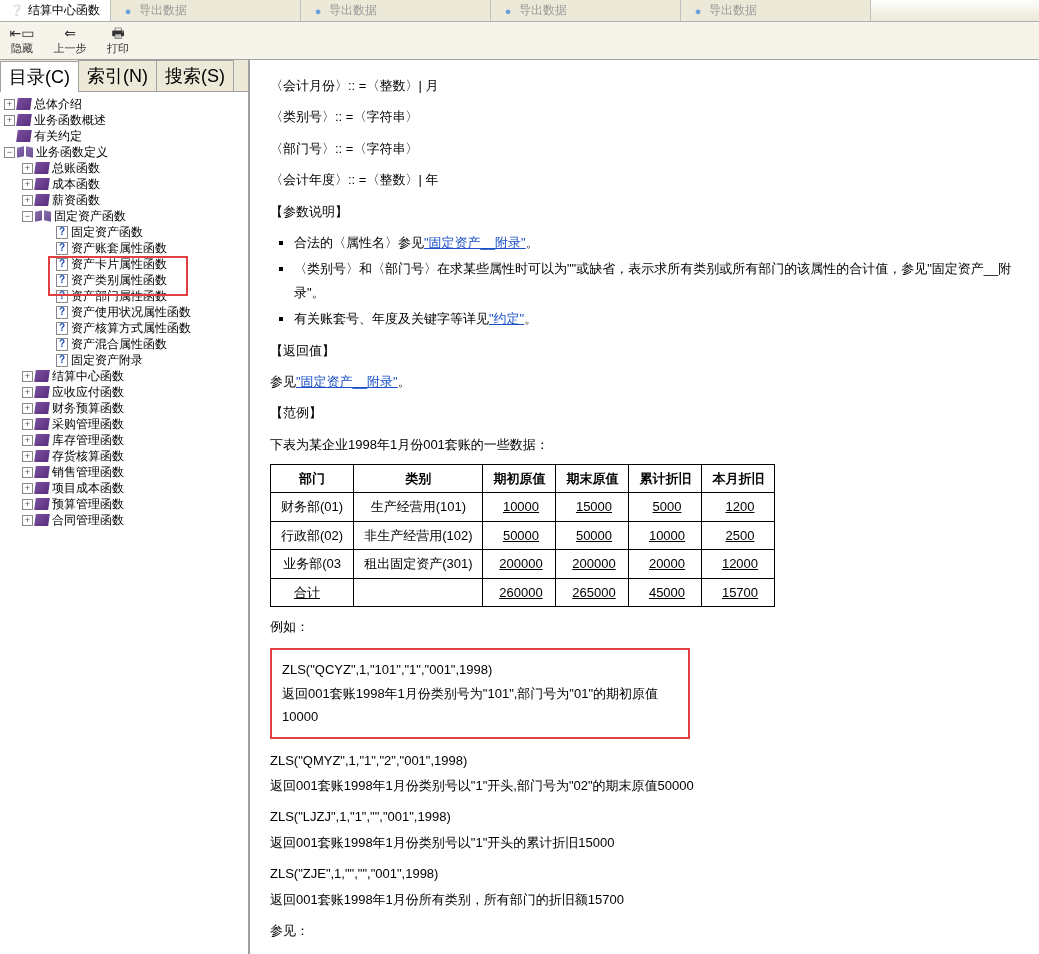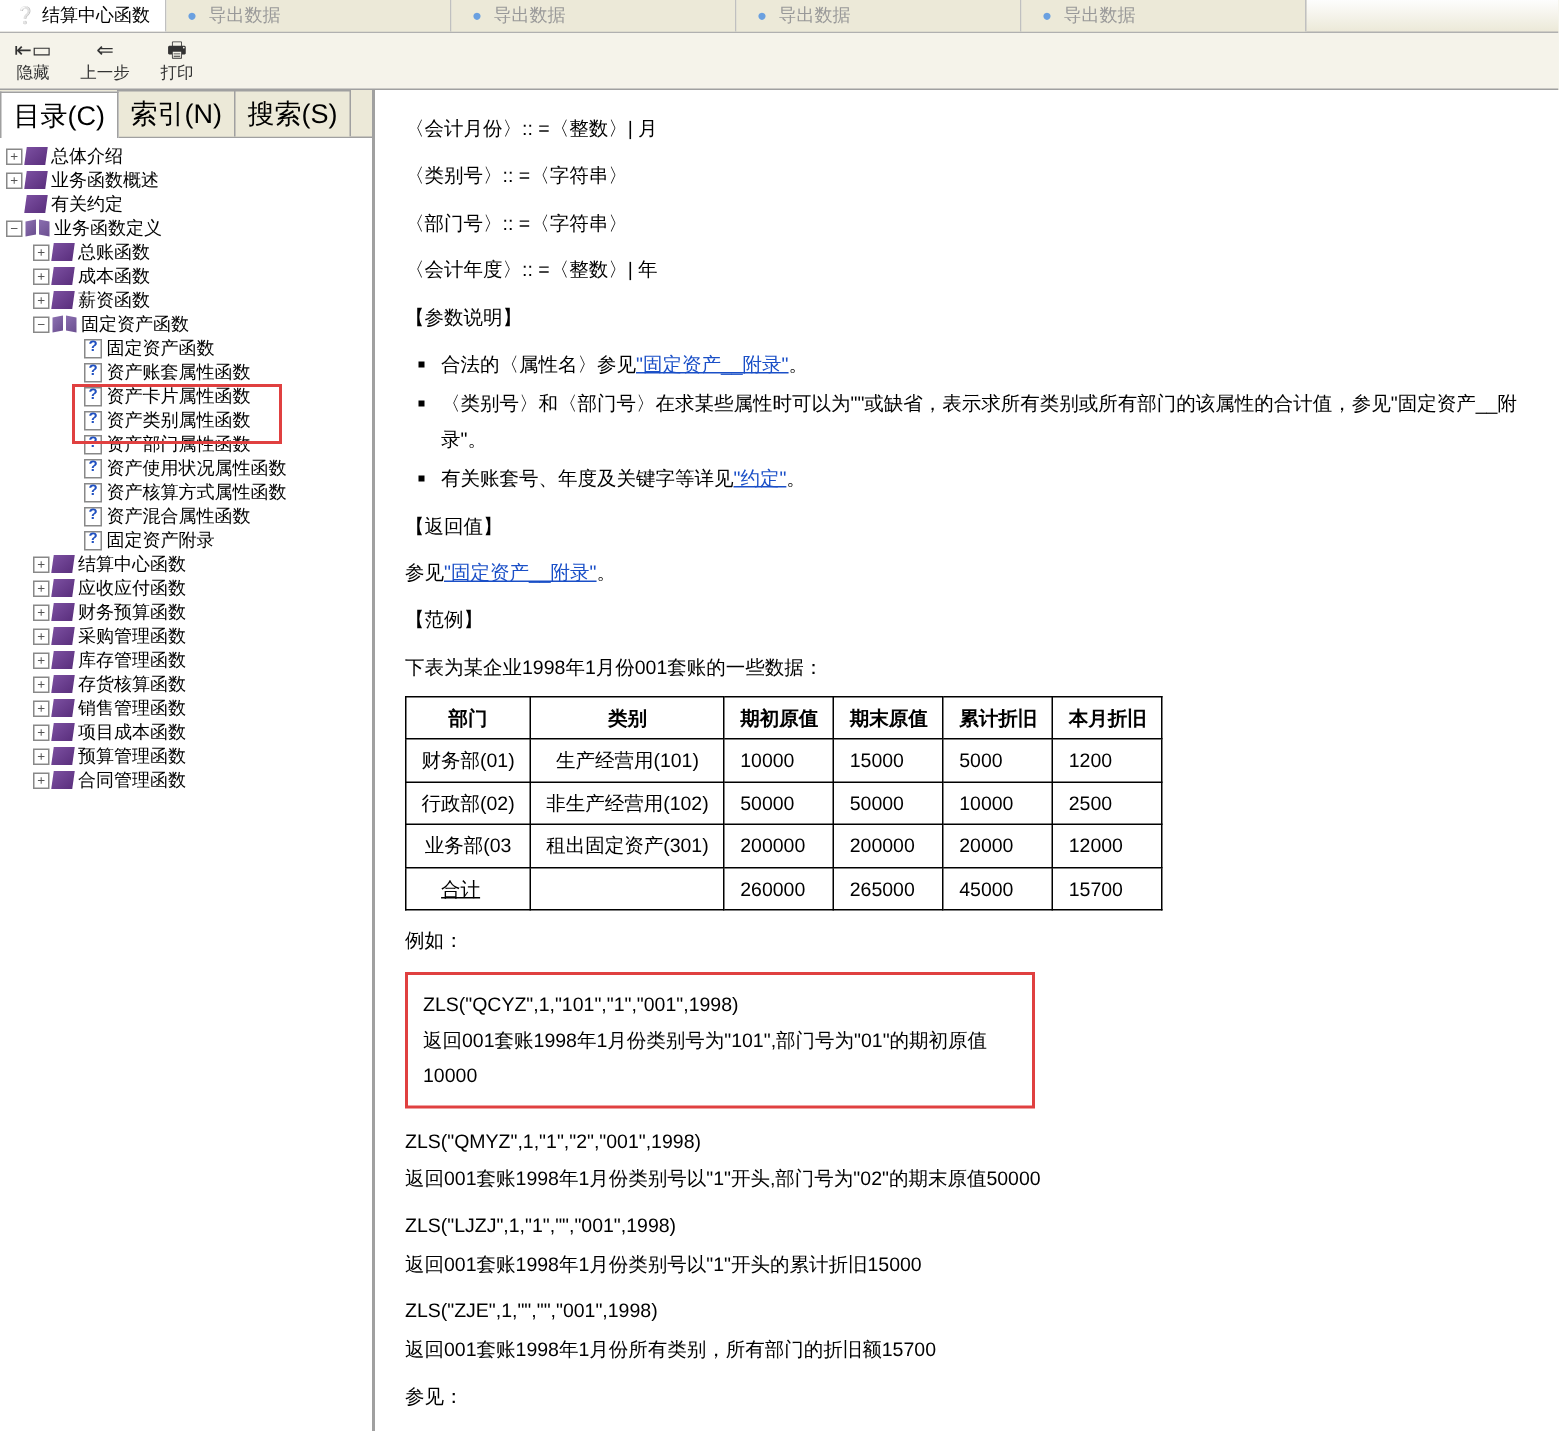--- a/index.html
+++ b/index.html
@@ -200,21 +200,21 @@
     border-collapse: collapse;
     margin: 8px 0;
   }
   table.data th, table.data td {
     border: 1px solid #000;
     padding: 2px 10px;
     text-align: center;
     font-size: 13px;
     white-space: nowrap;
   }
-  table.data td.num { text-align: left; padding-right: 7px; }
+  table.data td.num { text-align: center; padding-right: 7px; text-decoration: underline; }
   table.data td.lbl { text-align: center; padding-left: 0; text-decoration: underline; }
   .red-box-content {
     border: 2px solid #e04040;
     padding: 8px 10px;
     margin: 10px 0;
   }
 </style>
 </head>
 <body>
 

